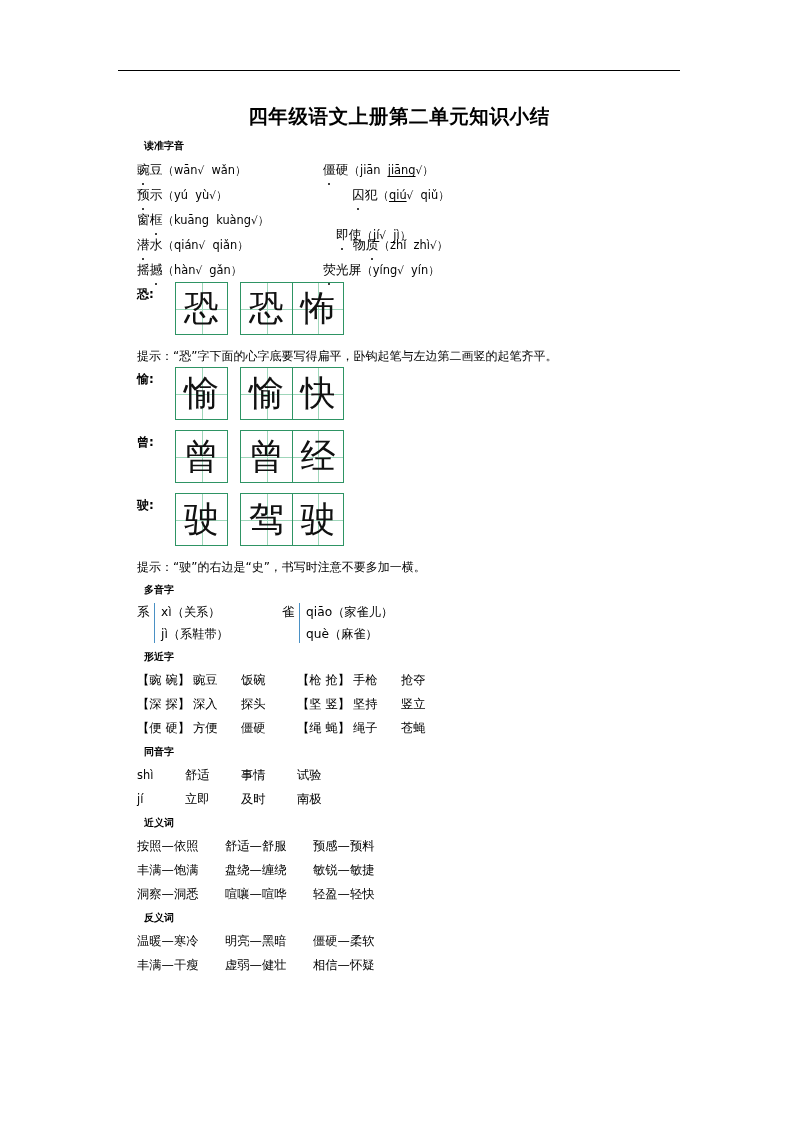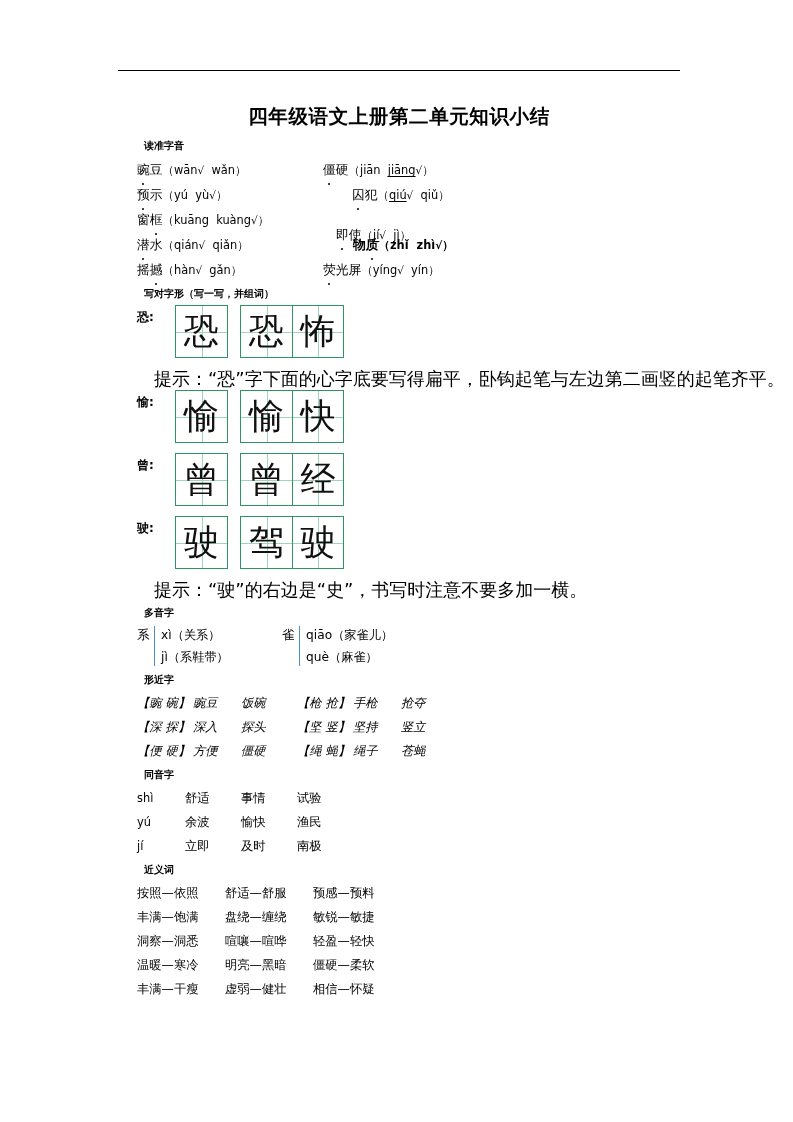--- a/index.html
+++ b/index.html
@@ -135,24 +135,23 @@
   .cell::after { top: 0; bottom: 0; left: 50%; width: 1px; }
   .cell span {
     position: relative;
     z-index: 2;
     font-family: "DejaVu Serif", "Liberation Serif", serif;
     font-size: 35px;
     line-height: 1;
     color: #111;
   }
   .hint {
-    font-size: 18px;
+    font-size: 12px;
     line-height: 22px;
     white-space: nowrap;
-    margin-left: 17px;
   }
 
   
   .poly {
     position: relative;
     height: 44px;
     font-size: 12.2px;
   }
   .poly-group {
     position: absolute;
@@ -193,21 +192,20 @@
     white-space: nowrap;
   }
   .syn-w {
     display: inline-block;
     width: 88px;
   }
   .xjz-row {
     font-size: 12.3px;
     line-height: 24px;
     white-space: nowrap;
-    font-style: italic;
   }
   .xjz-pair { display: inline-block; width: 56px; }
   .xjz-w { display: inline-block; width: 48px; }
   .xjz-w2 { display: inline-block; width: 56px; }
 </style>
 </head>
 <body>
 
 <div class="page">
 
@@ -226,29 +224,28 @@
         <div class="pron-row">
           <span class="pron-col-a"><span class="hanzi"><span class="dotted">预</span><span>示</span></span><span class="py">（</span><span class="py">yú</span><span class="py">&nbsp;&nbsp;</span><span class="py">yù</span><span class="chk">√</span><span class="py">）</span></span>
           <span class="pron-col-b" style="left: 215px;"><span class="hanzi"><span class="dotted">囚</span><span>犯</span></span><span class="py">（</span><span class="py und">qiú</span><span class="chk">√</span><span class="py">&nbsp;&nbsp;</span><span class="py">qiǔ</span><span class="py">）</span></span>
         </div>
         <div class="pron-row">
           <span class="pron-col-a"><span class="hanzi"><span>窗</span><span class="dotted">框</span></span><span class="py">（</span><span class="py">kuāng</span><span class="py">&nbsp;&nbsp;</span><span class="py">kuàng</span><span class="chk">√</span><span class="py">）</span></span>
           <span class="pron-col-b" style="left: 199px; margin-top: 15px;"><span class="hanzi"><span class="dotted">即</span><span>使</span></span><span class="py">（</span><span class="py und">jí</span><span class="chk">√</span><span class="py">&nbsp;&nbsp;</span><span class="py">jì</span><span class="py">）</span></span>
         </div>
         <div class="pron-row">
           <span class="pron-col-a"><span class="hanzi"><span class="dotted">潜</span><span>水</span></span><span class="py">（</span><span class="py">qián</span><span class="chk">√</span><span class="py">&nbsp;&nbsp;</span><span class="py">qiǎn</span><span class="py">）</span></span>
-          <span class="pron-col-b" style="left: 216px; font-weight: bold;"><span class="hanzi"><span>物</span><span class="dotted">质</span></span><span class="py">（</span><span class="py">zhǐ</span><span class="py">&nbsp;&nbsp;</span><span class="py">zhì</span><span class="chk">√</span><span class="py">）</span></span>
+          <span class="pron-col-b" style="left: 216px;"><span class="hanzi"><span>物</span><span class="dotted">质</span></span><span class="py">（</span><span class="py">zhǐ</span><span class="py">&nbsp;&nbsp;</span><span class="py">zhì</span><span class="chk">√</span><span class="py">）</span></span>
         </div>
         <div class="pron-row">
           <span class="pron-col-a"><span class="hanzi"><span>摇</span><span class="dotted">撼</span></span><span class="py">（</span><span class="py">hàn</span><span class="chk">√</span><span class="py">&nbsp;&nbsp;</span><span class="py">gǎn</span><span class="py">）</span></span>
           <span class="pron-col-b" style="left: 186px;"><span class="hanzi"><span class="dotted">荧</span><span>光</span><span>屏</span></span><span class="py">（</span><span class="py">yíng</span><span class="chk">√</span><span class="py">&nbsp;&nbsp;</span><span class="py">yín</span><span class="py">）</span></span>
         </div>
       </div>
 
-    <div class="sec-head">写对字形（写一写，并组词）</div>
     <div id="glyph-rows">
         <div class="glyph-row">
           <div class="glyph-label">恐:</div>
           <div class="grid-wrap">
             <div class="tzg">
               <div class="cell">
                 <span>恐</span>
               </div>
             </div>
             <div class="tzg">
@@ -342,30 +339,30 @@
     <div class="sec-head">形近字</div>
     <div id="xjz-rows">
         <div class="xjz-row"><span class="xjz-pair">【豌 碗】</span><span class="xjz-w">豌豆</span><span class="xjz-w2">饭碗</span><span class="xjz-pair">【枪 抢】</span><span class="xjz-w">手枪</span><span class="xjz-w2">抢夺</span></div>
         <div class="xjz-row"><span class="xjz-pair">【深 探】</span><span class="xjz-w">深入</span><span class="xjz-w2">探头</span><span class="xjz-pair">【坚 竖】</span><span class="xjz-w">坚持</span><span class="xjz-w2">竖立</span></div>
         <div class="xjz-row"><span class="xjz-pair">【便 硬】</span><span class="xjz-w">方便</span><span class="xjz-w2">僵硬</span><span class="xjz-pair">【绳 蝇】</span><span class="xjz-w">绳子</span><span class="xjz-w2">苍蝇</span></div>
       </div>
 
     <div class="sec-head">同音字</div>
     <div id="homo-rows">
         <div class="homo-row"><span class="homo-py">shì</span><span class="homo-w">舒适</span><span class="homo-w">事情</span><span class="homo-w">试验</span></div>
-        <div class="homo-row"><span class="homo-py">yú</span><span class="homo-w">余波</span><span class="homo-w">愉快</span><span class="homo-w">渔民</span></div>
         <div class="homo-row"><span class="homo-py">jí</span><span class="homo-w">立即</span><span class="homo-w">及时</span><span class="homo-w">南极</span></div>
       </div>
 
     <div class="sec-head">近义词</div>
     <div id="syn-rows">
         <div class="syn-row"><span class="syn-w">按照—依照</span><span class="syn-w">舒适—舒服</span><span class="syn-w">预感—预料</span></div>
         <div class="syn-row"><span class="syn-w">丰满—饱满</span><span class="syn-w">盘绕—缠绕</span><span class="syn-w">敏锐—敏捷</span></div>
         <div class="syn-row"><span class="syn-w">洞察—洞悉</span><span class="syn-w">喧嚷—喧哗</span><span class="syn-w">轻盈—轻快</span></div>
       </div>
 
+    <div class="sec-head">反义词</div>
     <div id="ant-rows">
         <div class="syn-row"><span class="syn-w">温暖—寒冷</span><span class="syn-w">明亮—黑暗</span><span class="syn-w">僵硬—柔软</span></div>
         <div class="syn-row"><span class="syn-w">丰满—干瘦</span><span class="syn-w">虚弱—健壮</span><span class="syn-w">相信—怀疑</span></div>
       </div>
 
   </div>
 </div>
 
 </body></html>

